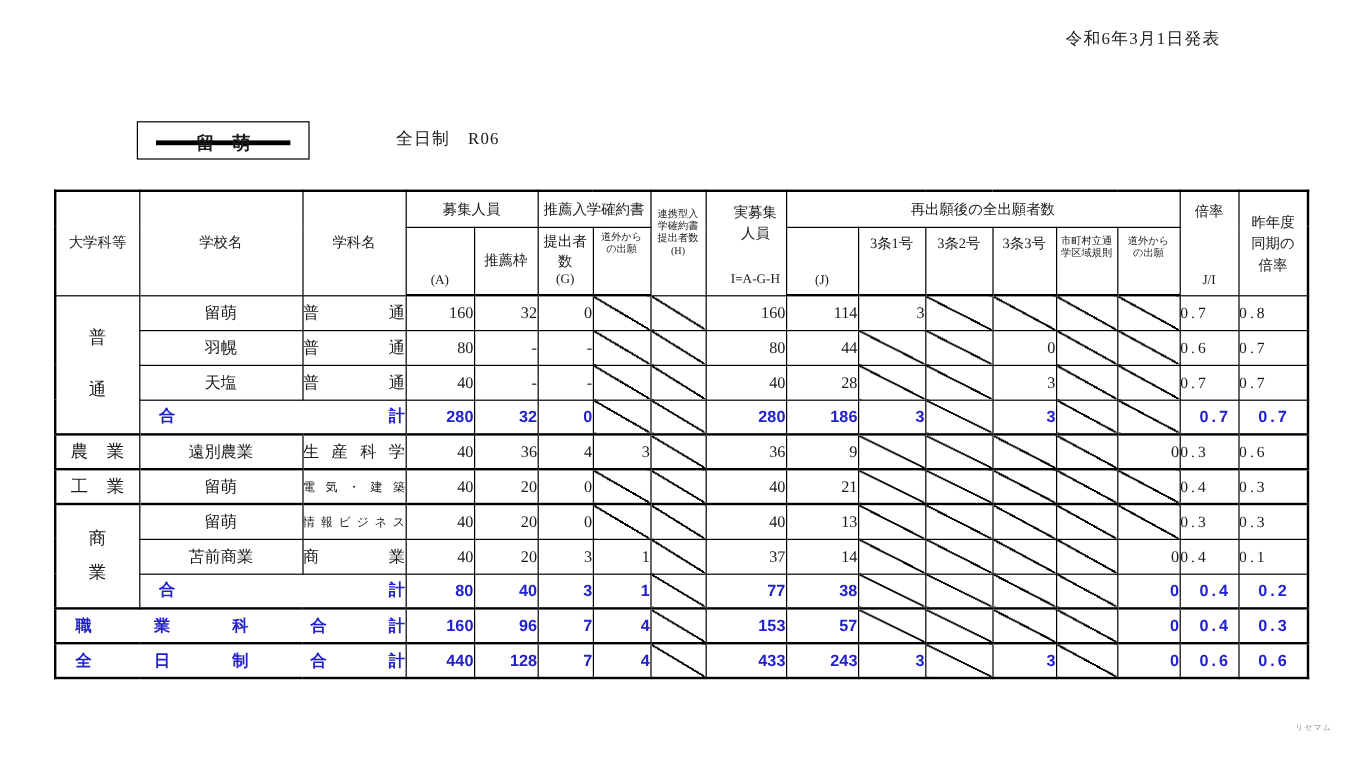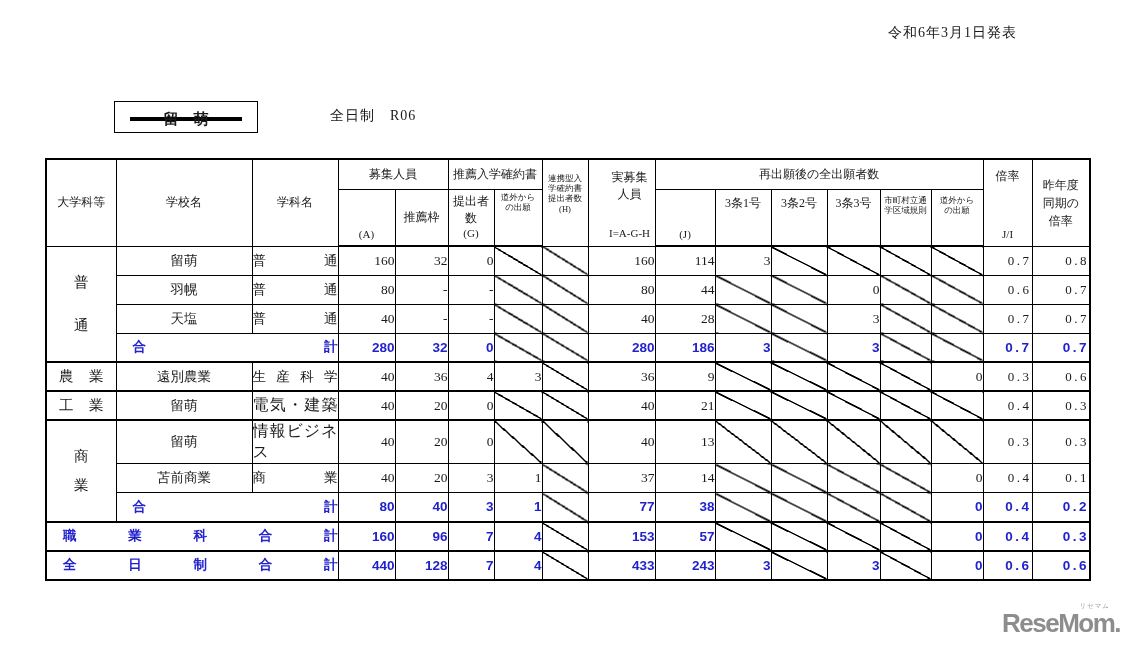--- a/index.html
+++ b/index.html
@@ -51,24 +51,24 @@
   .vstack{display:flex;flex-direction:column;justify-content:space-between;align-items:center;height:100%;box-sizing:border-box;}
   .pad-v10{padding:9px 0 7px 16px;}
   .pad-v8{padding:8px 0 6px 0;}
   .pad-v4{padding:3px 0 6px 0;}
   .pad-t14{padding-top:13px;align-items:center;}
   .pad-t2{padding-top:2px;}
   .pad-t4{padding-top:5px;}
   
   td.school{text-align:center;padding-left:9px;}
   td.dept{text-align:justify;text-align-last:justify;padding:0 8px;}
-  td.dept-sm{font-size:16px;}
+  td.dept-sm{font-size:10px;}
   td.num{text-align:right;padding-right:5px;}
   td.cnum{text-align:right;padding-right:7px;}
-  td.rate{text-align:right;letter-spacing:2.5px;font-size:13px;}
+  td.rate{text-align:left;letter-spacing:2.5px;font-size:13px;}
   td.sec{
     font-family:"Liberation Sans","DejaVu Sans",sans-serif;font-weight:bold;
     font-size:14.5px;
   }
   td.sec .sech{display:flex;justify-content:space-between;padding:0 12px;}
   td.sec .secv{display:flex;flex-direction:column;align-items:center;justify-content:center;height:100%;}
   td.sec .secv.g-wide span{line-height:1;padding:14px 0;}
   td.sec .secv.g-narrow span{line-height:1;padding:7px 0;}
   tr.blue td{
     color:#2222cc;font-family:"Liberation Sans","DejaVu Sans",sans-serif;
@@ -422,14 +422,13 @@
       <td class="diag"></td>
       <td class="cnum">0</td>
       <td class="rate">0.6</td>
       <td class="rate">0.6</td>
     </tr>
   </tbody>
 </table>
 
 <div class="logo">
   <span class="logo-ruby">リセマム</span>
-  <span class="logo-text">ReseMom.</span>
 </div>
 
 </body></html>

